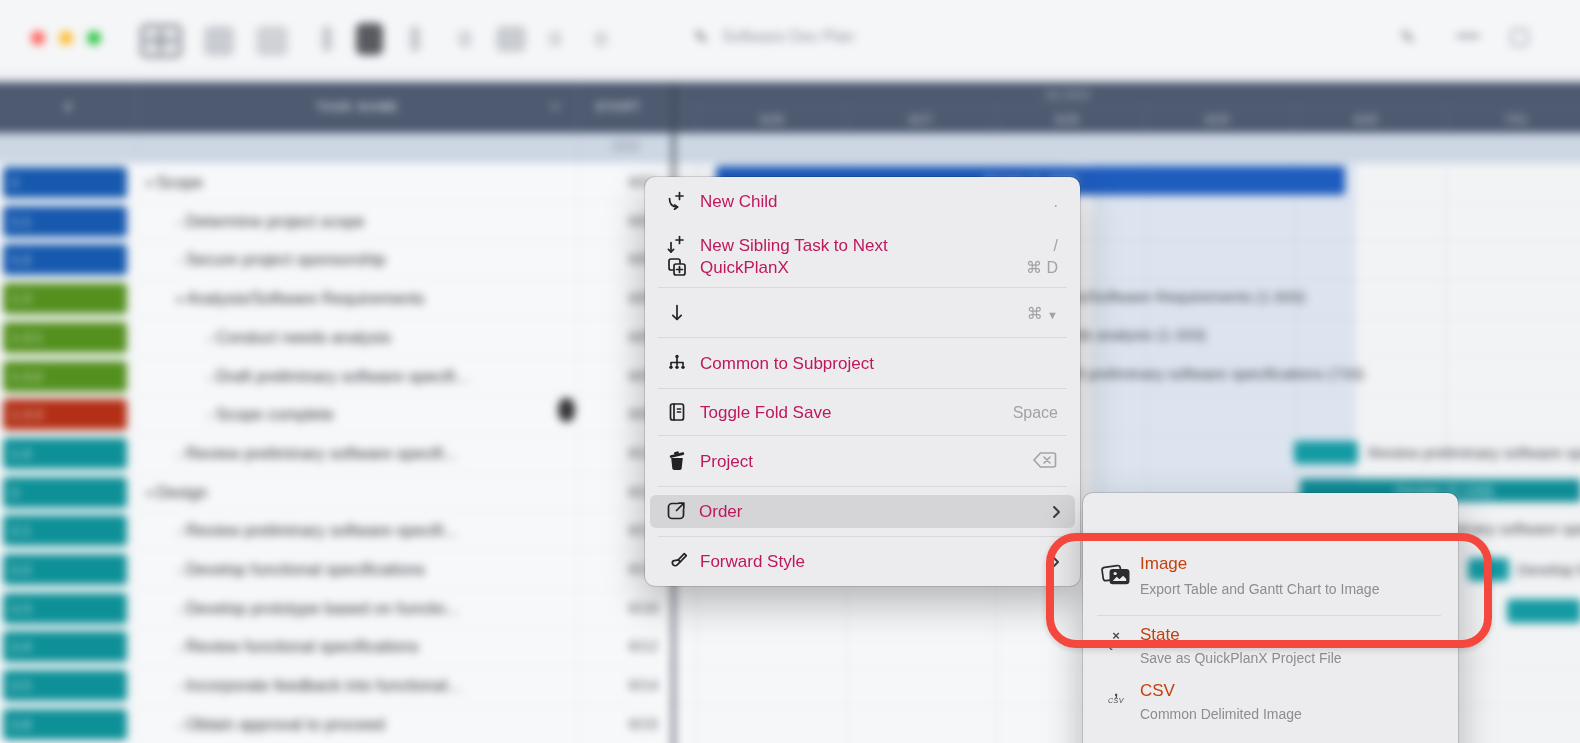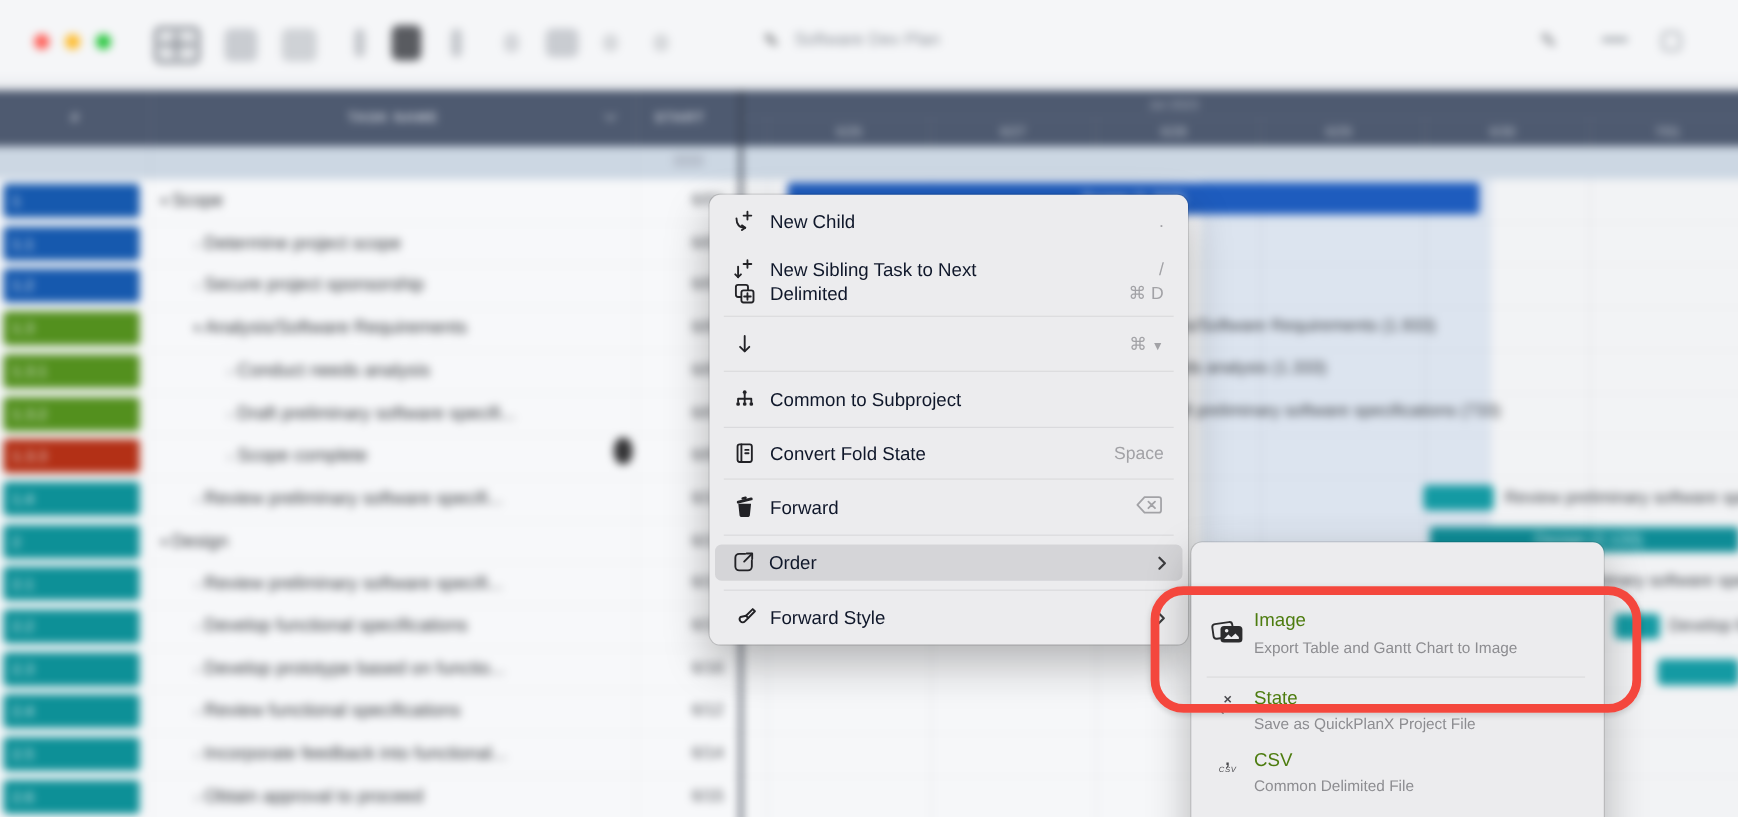--- a/index.html
+++ b/index.html
@@ -33,26 +33,26 @@
   .cursorblob{left:558px;top:398px;width:17px;height:24px;background:#1d1d1f;border-radius:45%;opacity:.9;}
   
   .menu{position:absolute;background:#ececee;border-radius:10px;
         box-shadow:0 0 0 1px rgba(0,0,0,0.13),0 16px 40px rgba(0,0,0,0.28);}
   #main-menu{left:645px;top:177px;width:435px;height:409px;z-index:20;}
   #export-submenu{left:1083px;top:493px;width:375px;height:290px;z-index:30;}
   .mi{position:absolute;left:6px;right:6px;height:33px;}
   .mi.hl{background:#d5d5d8;border-radius:6px;left:5px;right:5px;}
   .mic{position:absolute;left:14px;top:4px;width:26px;height:26px;color:#222226;}
   .mic svg{width:24px;height:24px;stroke:currentColor;stroke-width:1.7;fill:none;stroke-linecap:round;stroke-linejoin:round;}
-  .mil{position:absolute;left:49px;top:0;line-height:33px;font-size:17px;color:#0f172a;white-space:nowrap;}
+  .mil{position:absolute;left:49px;top:0;line-height:33px;font-size:17px;color:#be185d;white-space:nowrap;}
   .mis{position:absolute;right:16px;top:0;line-height:33px;font-size:16px;color:#a2a2a6;white-space:nowrap;}
   .mis .tri{font-size:11px;}
   .chev{position:absolute;right:14px;top:10px;}
   .msep{position:absolute;left:13px;right:13px;height:1px;background:#d9d9db;}
-  .smi-title{position:absolute;left:57px;font-size:17px;font-weight:500;color:#4d7c0f;}
+  .smi-title{position:absolute;left:57px;font-size:17px;font-weight:500;color:#c2410c;}
   .smi-sub{position:absolute;left:57px;font-size:14px;color:#8d8d91;white-space:nowrap;}
   .smi-icon{position:absolute;left:16px;color:#4a4a4e;text-align:center;width:34px;}
   .ring{position:absolute;left:1046px;top:533px;width:430px;height:99px;border:8px solid #f4473d;
         border-radius:30px;z-index:40;box-shadow:0 2px 6px rgba(0,0,0,0.15);}
 </style>
 </head>
 <body>
 
 <div class="screen">
 
@@ -243,21 +243,21 @@
           </svg></span>
       <span class="mil">New Sibling Task to Next</span>
       <span class="mis">/</span>
     </div>
     <div class="mi" style="top:74px">
       <span class="mic"><svg viewBox="0 0 24 24">
             <rect x="4" y="4" width="11" height="11" rx="2"></rect>
             <rect x="9" y="9" width="11" height="11" rx="2" fill="#ececee"></rect>
             <path d="M14.5 11.5v6M11.5 14.5h6"></path>
           </svg></span>
-      <span class="mil">Delimited</span>
+      <span class="mil">QuickPlanX</span>
       <span class="mis">⌘ D</span>
     </div>
     <div class="msep" style="top:110px"></div>
 
     <div class="mi" style="top:120px">
       <span class="mic"><svg viewBox="0 0 24 24">
             <path d="M12 4.5V18"></path>
             <path d="M12 18.5L7.8 14.3M12 18.5l4.2-4.2"></path>
           </svg></span>
       <span class="mis"><span>⌘</span> <span class="tri">▼</span></span>
@@ -276,34 +276,34 @@
       <span class="mil">Common to Subproject</span>
     </div>
     <div class="msep" style="top:211px"></div>
 
     <div class="mi" style="top:219px">
       <span class="mic"><svg viewBox="0 0 24 24">
             <rect x="5.5" y="4" width="13" height="16" rx="2"></rect>
             <path d="M9 4v16"></path>
             <path d="M12.5 9h3M12.5 12h3"></path>
           </svg></span>
-      <span class="mil">Convert Fold State</span>
+      <span class="mil">Toggle Fold Save</span>
       <span class="mis">Space</span>
     </div>
     <div class="msep" style="top:258px"></div>
 
     <div class="mi" style="top:268px">
       <span class="mic"><svg viewBox="0 0 24 24">
             <path fill="currentColor" stroke="none" d="M6.2 9h11.6l-1.1 10.3c-.1 1-.9 1.7-1.9 1.7H9.2c-1 0-1.8-.7-1.9-1.7z"></path>
             <g transform="rotate(-14 12 6)" fill="currentColor" stroke="none">
               <rect x="4.6" y="4.8" width="14.8" height="2.6" rx="1.3"></rect>
               <rect x="9.5" y="2.6" width="5" height="2.4" rx="1.2"></rect>
             </g>
           </svg></span>
-      <span class="mil">Forward</span>
+      <span class="mil">Project</span>
       <span class="mis" style="top:3px"><svg width="26" height="20" viewBox="0 0 26 20" fill="none" stroke="#a2a2a6" stroke-width="1.6" stroke-linecap="round" stroke-linejoin="round">
             <path d="M8.5 3h13a2 2 0 0 1 2 2v10a2 2 0 0 1-2 2h-13L2 10z"></path>
             <path d="M12 7l6 6M18 7l-6 6"></path>
           </svg></span>
     </div>
     <div class="msep" style="top:309px"></div>
 
     <div class="mi hl" style="top:318px">
       <span class="mic"><svg viewBox="0 0 24 24">
             <path d="M13.5 4.5H8A3.5 3.5 0 0 0 4.5 8v8A3.5 3.5 0 0 0 8 19.5h8a3.5 3.5 0 0 0 3.5-3.5v-5.5"></path>
@@ -353,18 +353,18 @@
       <span class="smi-title" style="top:132px">State</span>
       <span class="smi-sub" style="top:157px">Save as QuickPlanX Project File</span>
     </div>
 
     <div>
       <span class="smi-icon" style="top:192px">
         <div style="font-size:15px;line-height:12px;font-weight:bold">,</div>
         <div style="font-size:7px;line-height:8px;font-style:italic;letter-spacing:0.5px">CSV</div>
       </span>
       <span class="smi-title" style="top:188px">CSV</span>
-      <span class="smi-sub" style="top:213px">Common Delimited File</span>
+      <span class="smi-sub" style="top:213px">Common Delimited Image</span>
     </div>
   </div>
 
   <div class="ring"></div>
 </div>
 
 </body></html>

